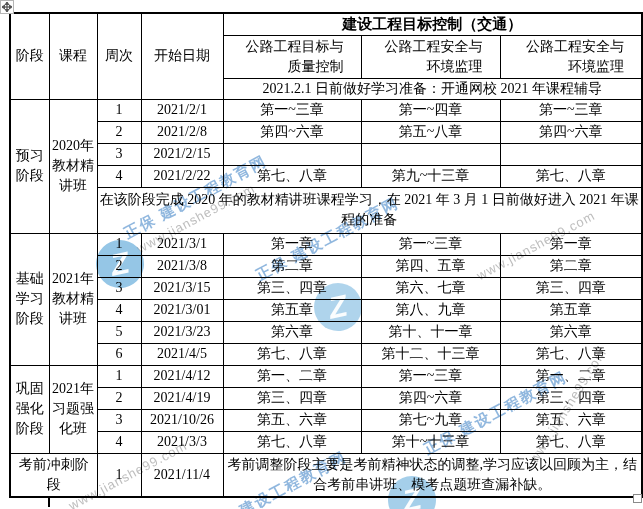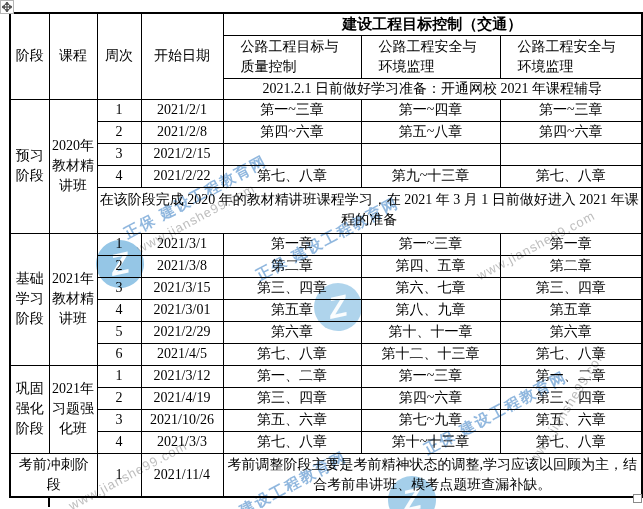--- a/index.html
+++ b/index.html
@@ -45,21 +45,21 @@
     width:632px; table-layout:fixed; border-collapse:collapse;
     border:2px solid #000; background:transparent;
   }
   .sched td, .sched th {
     border:1px solid #000; font-weight:normal;
     font-size:14px; line-height:20px; text-align:center;
     vertical-align:middle; padding:0 2px; overflow:hidden;
     word-break:break-all;
   }
   .sched .group-title { font-weight:bold; font-size:15px; }
-  .sched .subject { text-align:left; vertical-align:middle; padding:0 17px; }
+  .sched .subject { text-align:right; vertical-align:middle; padding:0 17px; }
   tr.h-title  { height:22px; }
   tr.h-sub    { height:43px; }
   tr.h-prep   { height:21px;font-family:Liberation Serif, serif; }
   tr.h-row    { height:22px; }
   tr.h-note   { height:46px;margin-top:12px; }
   tr.h-final  { height:44px; }
 
   
   .move-handle {
     position:absolute; left:0; top:0; width:14px; height:14px; z-index:3;
@@ -197,37 +197,37 @@
         </tr>
         <tr class="h-row">
           <td>4</td>
           <td>2021/3/01</td>
           <td>第五章</td>
           <td>第八、九章</td>
           <td>第五章</td>
         </tr>
         <tr class="h-row">
           <td>5</td>
-          <td>2021/2/29</td>
+          <td>2021/3/23</td>
           <td>第六章</td>
           <td>第十、十一章</td>
           <td>第六章</td>
         </tr>
         <tr class="h-row">
           <td>6</td>
           <td>2021/4/5</td>
           <td>第七、八章</td>
           <td>第十二、十三章</td>
           <td>第七、八章</td>
         </tr>
         <tr class="h-row">
           <td rowspan="4">巩固强化阶段</td>
           <td rowspan="4">2021年习题强化班</td>
           <td>1</td>
-          <td>2021/3/12</td>
+          <td>2021/4/12</td>
           <td>第一、二章</td>
           <td>第一~三章</td>
           <td>第一、二章</td>
         </tr>
         <tr class="h-row">
           <td>2</td>
           <td>2021/4/19</td>
           <td>第三、四章</td>
           <td>第四~六章</td>
           <td>第三、四章</td>

